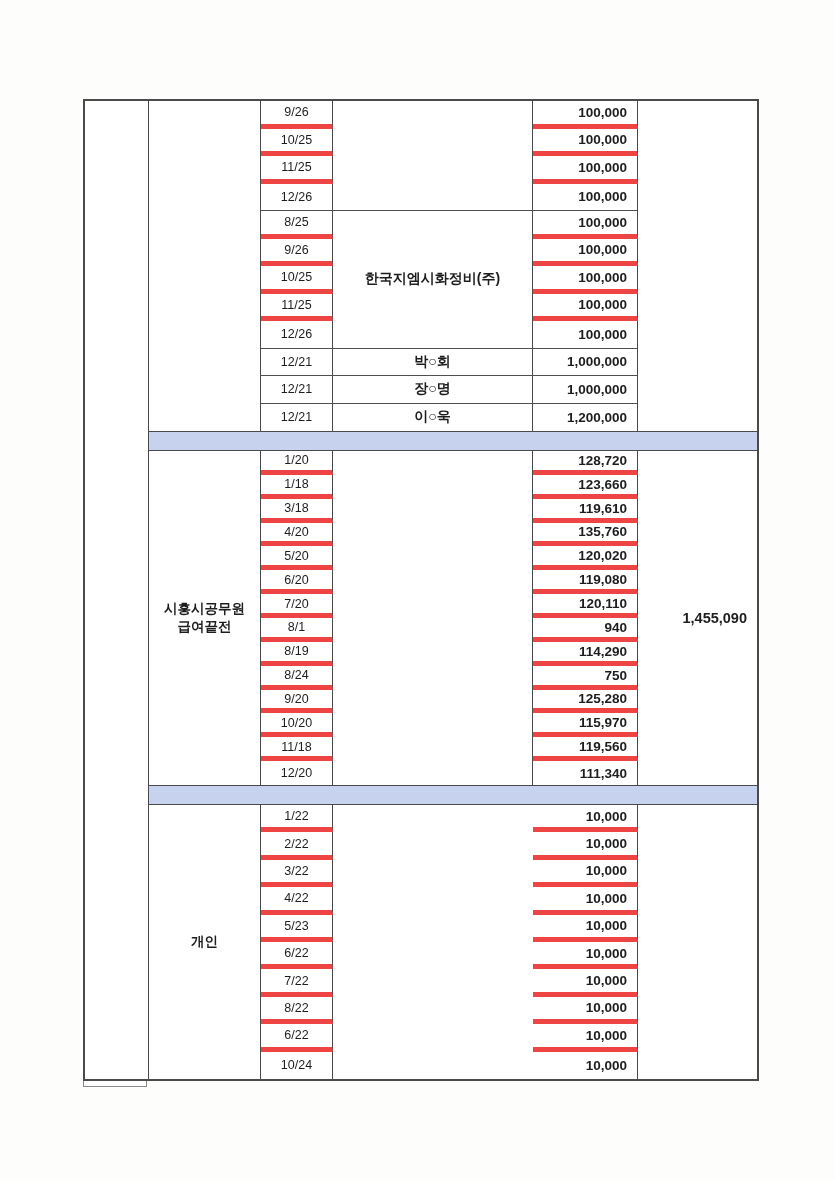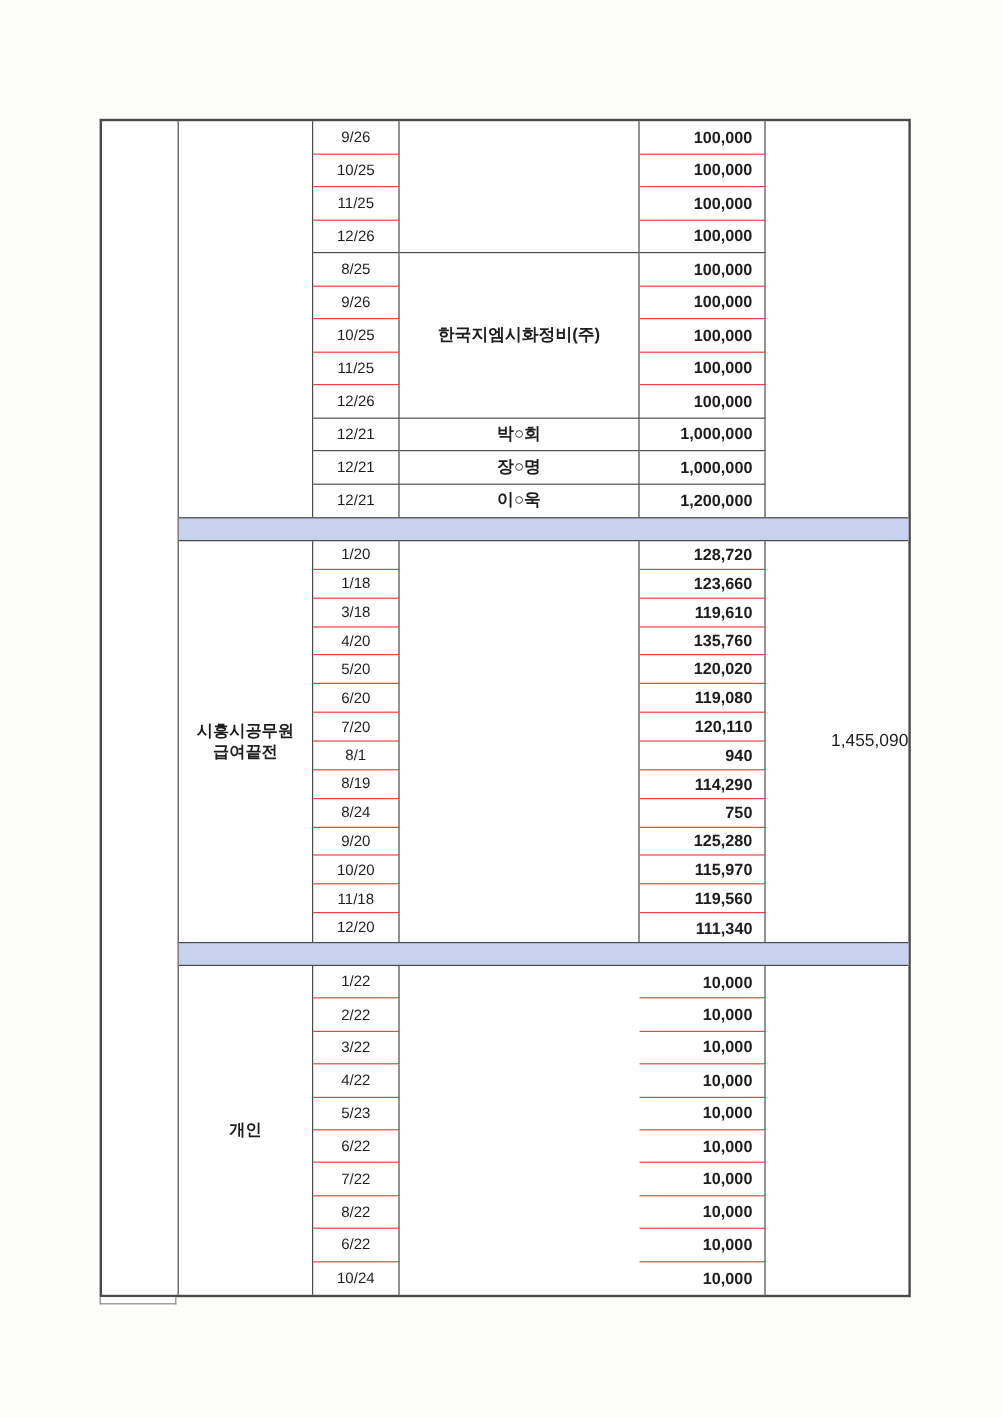--- a/index.html
+++ b/index.html
@@ -40,22 +40,22 @@
   }
   .c{
     display:flex;align-items:center;justify-content:center;
     box-sizing:border-box;
     overflow:hidden;
   }
   .cat{grid-column:1;border-right:1.5px solid #4a4a4a;font-weight:700;font-size:13.5px;text-align:center;flex-direction:column;line-height:1.35;}
   .dt {grid-column:2;border-right:1.5px solid #4a4a4a;font-size:12.5px;font-weight:400;}
   .nm {grid-column:3;border-right:1.5px solid #4a4a4a;font-weight:700;font-size:14px;}
   .am {grid-column:4;border-right:1.5px solid #4a4a4a;justify-content:flex-end;padding-right:10px;font-weight:700;font-size:13.5px;}
-  .tt {grid-column:5;justify-content:flex-end;font-weight:400;font-size:14.5px;}
-  .lb{border-bottom:1px solid #ef4444;}
+  .tt {grid-column:5;justify-content:flex-end;padding-right:10px;font-weight:700;font-size:14.5px;}
+  .lb{border-bottom:5px solid #ef4444;}
   .db{border-bottom:1.5px solid #4f4f4f;}
   .artifact{
     position:absolute;left:83px;top:1081px;width:64px;height:6px;
     border-left:1.5px solid #8a8a8a;border-right:1.5px solid #8a8a8a;border-bottom:1.5px solid #8a8a8a;
     box-sizing:border-box;background:#fff;
   }
 </style>
 </head>
 <body>
 

